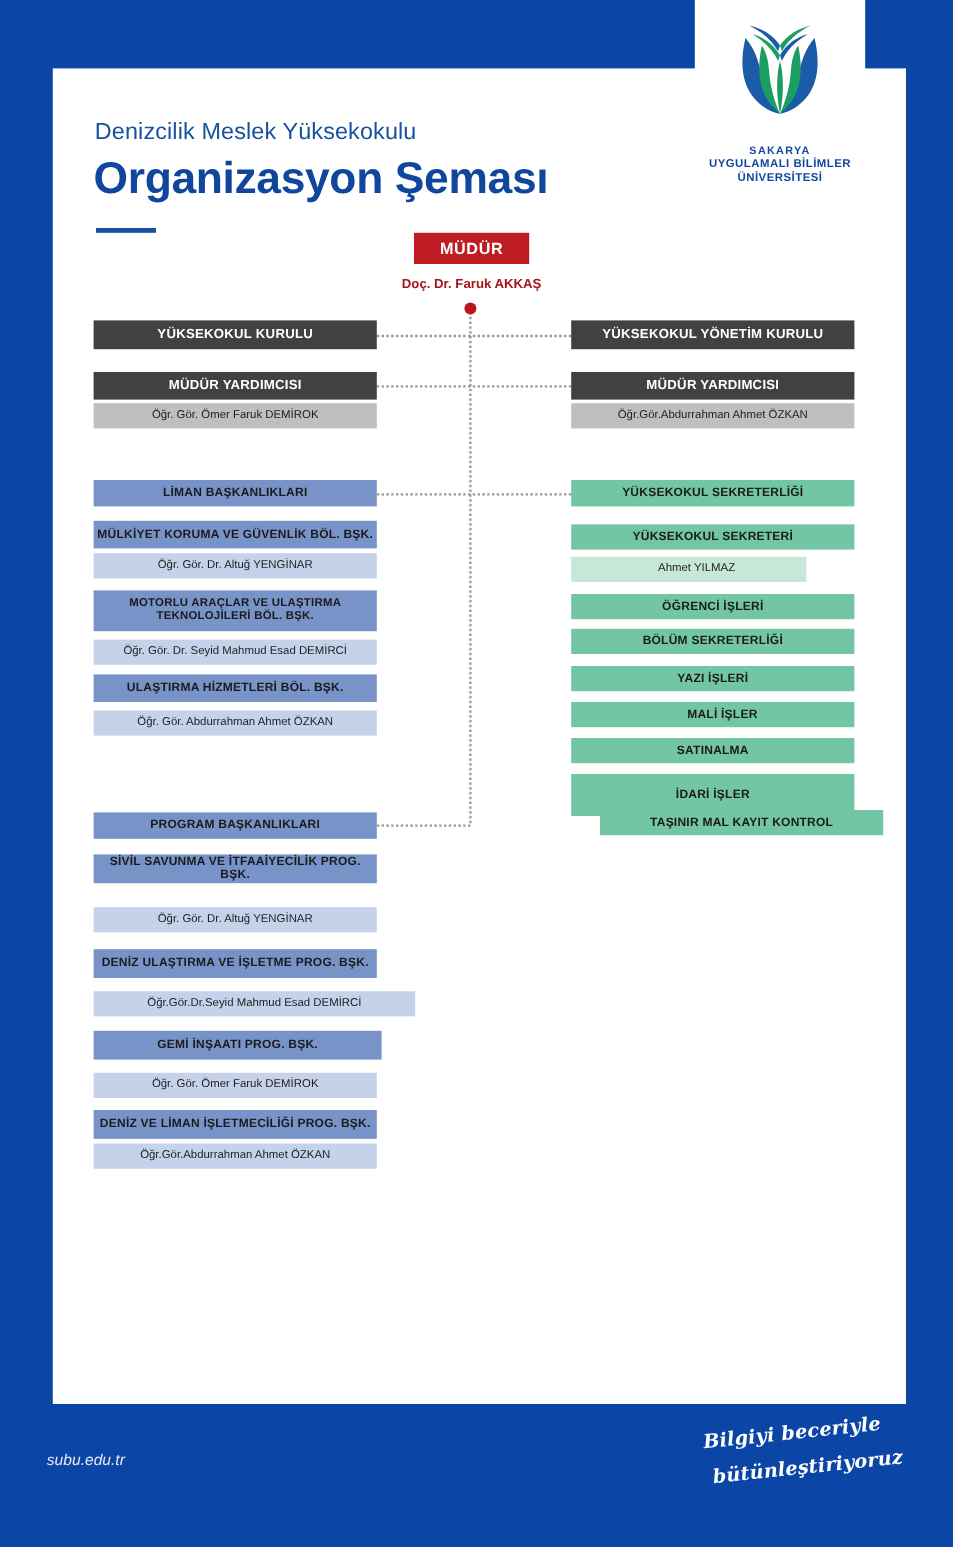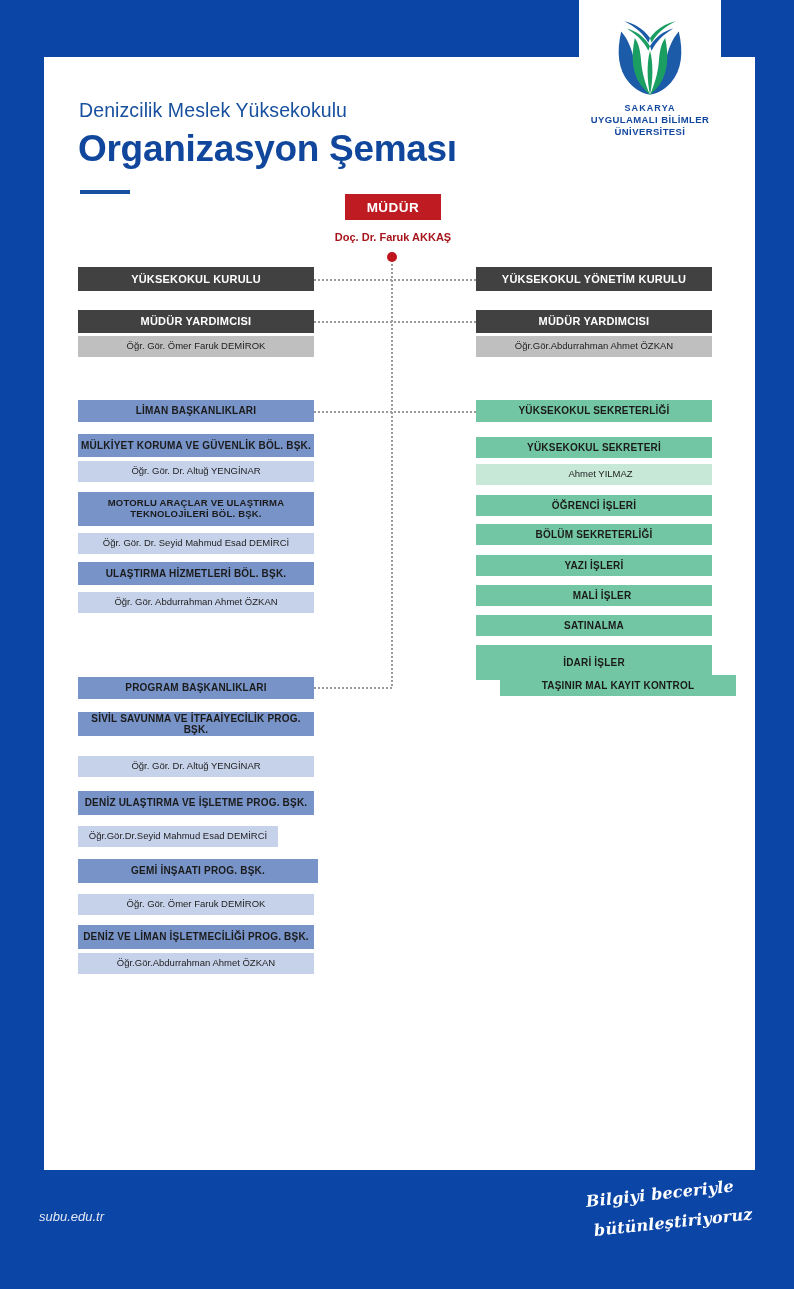--- a/index.html
+++ b/index.html
@@ -21,21 +21,21 @@
   
   .logo-box {
     position: absolute; left: 579px; top: 0px;
     width: 142px; height: 155px;
     background: #ffffff;
     display: flex; flex-direction: column;
     align-items: center; justify-content: flex-start;
     padding-top: 14px;
   }
   .logo-mark { width: 96px; height: 84px; }
-  .logo-text { margin-top: 5px; text-align: center; line-height: 1.22; }
+  .logo-text { margin-top: 22px; text-align: center; line-height: 1.22; }
   .logo-text div {
     font-size: 9.5px; font-weight: bold; letter-spacing: .4px;
     color: #12479E;
   }
   .logo-text .l1 { font-size: 9px; letter-spacing: 1.1px; }
 
   
   .kicker {
     position: absolute; left: 79px; top: 99px;
     font-size: 19.5px; color: #17509E; letter-spacing: .1px;
@@ -172,37 +172,37 @@
 
   <div class="node hdr-blue" style="left:78px; top:562px; width:236px; height:23px;">ULAŞTIRMA HİZMETLERİ BÖL. BŞK.</div>
   <div class="node sub-blue" style="left:78px; top:592px; width:236px; height:21px;">Öğr. Gör. Abdurrahman Ahmet ÖZKAN</div>
 
   <div class="node hdr-blue" style="left:78px; top:677px; width:236px; height:22px;">PROGRAM BAŞKANLIKLARI</div>
 
   <div class="node hdr-blue" style="left:78px; top:712px; width:236px; height:24px;">SİVİL SAVUNMA VE İTFAAİYECİLİK PROG. BŞK.</div>
   <div class="node sub-blue" style="left:78px; top:756px; width:236px; height:21px;">Öğr. Gör. Dr. Altuğ YENGİNAR</div>
 
   <div class="node hdr-blue" style="left:78px; top:791px; width:236px; height:24px;">DENİZ ULAŞTIRMA VE İŞLETME PROG. BŞK.</div>
-  <div class="node sub-blue" style="left:78px; top:826px; width:200px; height:21px;">Öğr.Gör.Dr.Seyid Mahmud Esad DEMİRCİ</div>
+  <div class="node sub-blue" style="left:78px; top:826px; width:268px; height:21px;">Öğr.Gör.Dr.Seyid Mahmud Esad DEMİRCİ</div>
 
   <div class="node hdr-blue" style="left:78px; top:859px; width:240px; height:24px;">GEMİ İNŞAATI PROG. BŞK.</div>
   <div class="node sub-blue" style="left:78px; top:894px; width:236px; height:21px;">Öğr. Gör. Ömer Faruk DEMİROK</div>
 
   <div class="node hdr-blue" style="left:78px; top:925px; width:236px; height:24px;">DENİZ VE LİMAN  İŞLETMECİLİĞİ PROG. BŞK.</div>
   <div class="node sub-blue" style="left:78px; top:953px; width:236px; height:21px;">Öğr.Gör.Abdurrahman Ahmet ÖZKAN</div>
 
   <div class="node hdr-dark" style="left:476px; top:267px; width:236px; height:24px;">YÜKSEKOKUL YÖNETİM KURULU</div>
 
   <div class="node hdr-dark" style="left:476px; top:310px; width:236px; height:23px;">MÜDÜR YARDIMCISI</div>
   <div class="node sub-gray" style="left:476px; top:336px; width:236px; height:21px;">Öğr.Gör.Abdurrahman Ahmet ÖZKAN</div>
 
   <div class="node hdr-green" style="left:476px; top:400px; width:236px; height:22px;">YÜKSEKOKUL SEKRETERLİĞİ</div>
 
   <div class="node hdr-green" style="left:476px; top:437px; width:236px; height:21px;">YÜKSEKOKUL SEKRETERİ</div>
-  <div class="node sub-green" style="left:476px; top:464px; width:236px; height:21px;padding-left:13px;">Ahmet YILMAZ</div>
+  <div class="node sub-green" style="left:476px; top:464px; width:196px; height:21px;padding-left:13px;">Ahmet YILMAZ</div>
 
   <div class="node hdr-green" style="left:476px; top:495px; width:236px; height:21px;">ÖĞRENCİ İŞLERİ</div>
   <div class="node hdr-green" style="left:476px; top:524px; width:236px; height:21px;">BÖLÜM SEKRETERLİĞİ</div>
   <div class="node hdr-green" style="left:476px; top:555px; width:236px; height:21px;">YAZI İŞLERİ</div>
   <div class="node hdr-green" style="left:476px; top:585px; width:236px; height:21px;padding-left:16px;">MALİ İŞLER</div>
   <div class="node hdr-green" style="left:476px; top:615px; width:236px; height:21px;">SATINALMA</div>
   <div class="node hdr-green" style="left:476px; top:645px; width:236px; height:35px;">İDARİ İŞLER</div>
   <div class="node hdr-green" style="left:476px; top:675px; width:236px; height:21px;margin-left:24px;">TAŞINIR MAL KAYIT KONTROL</div>
 
   <div class="footer-url">subu.edu.tr</div>

